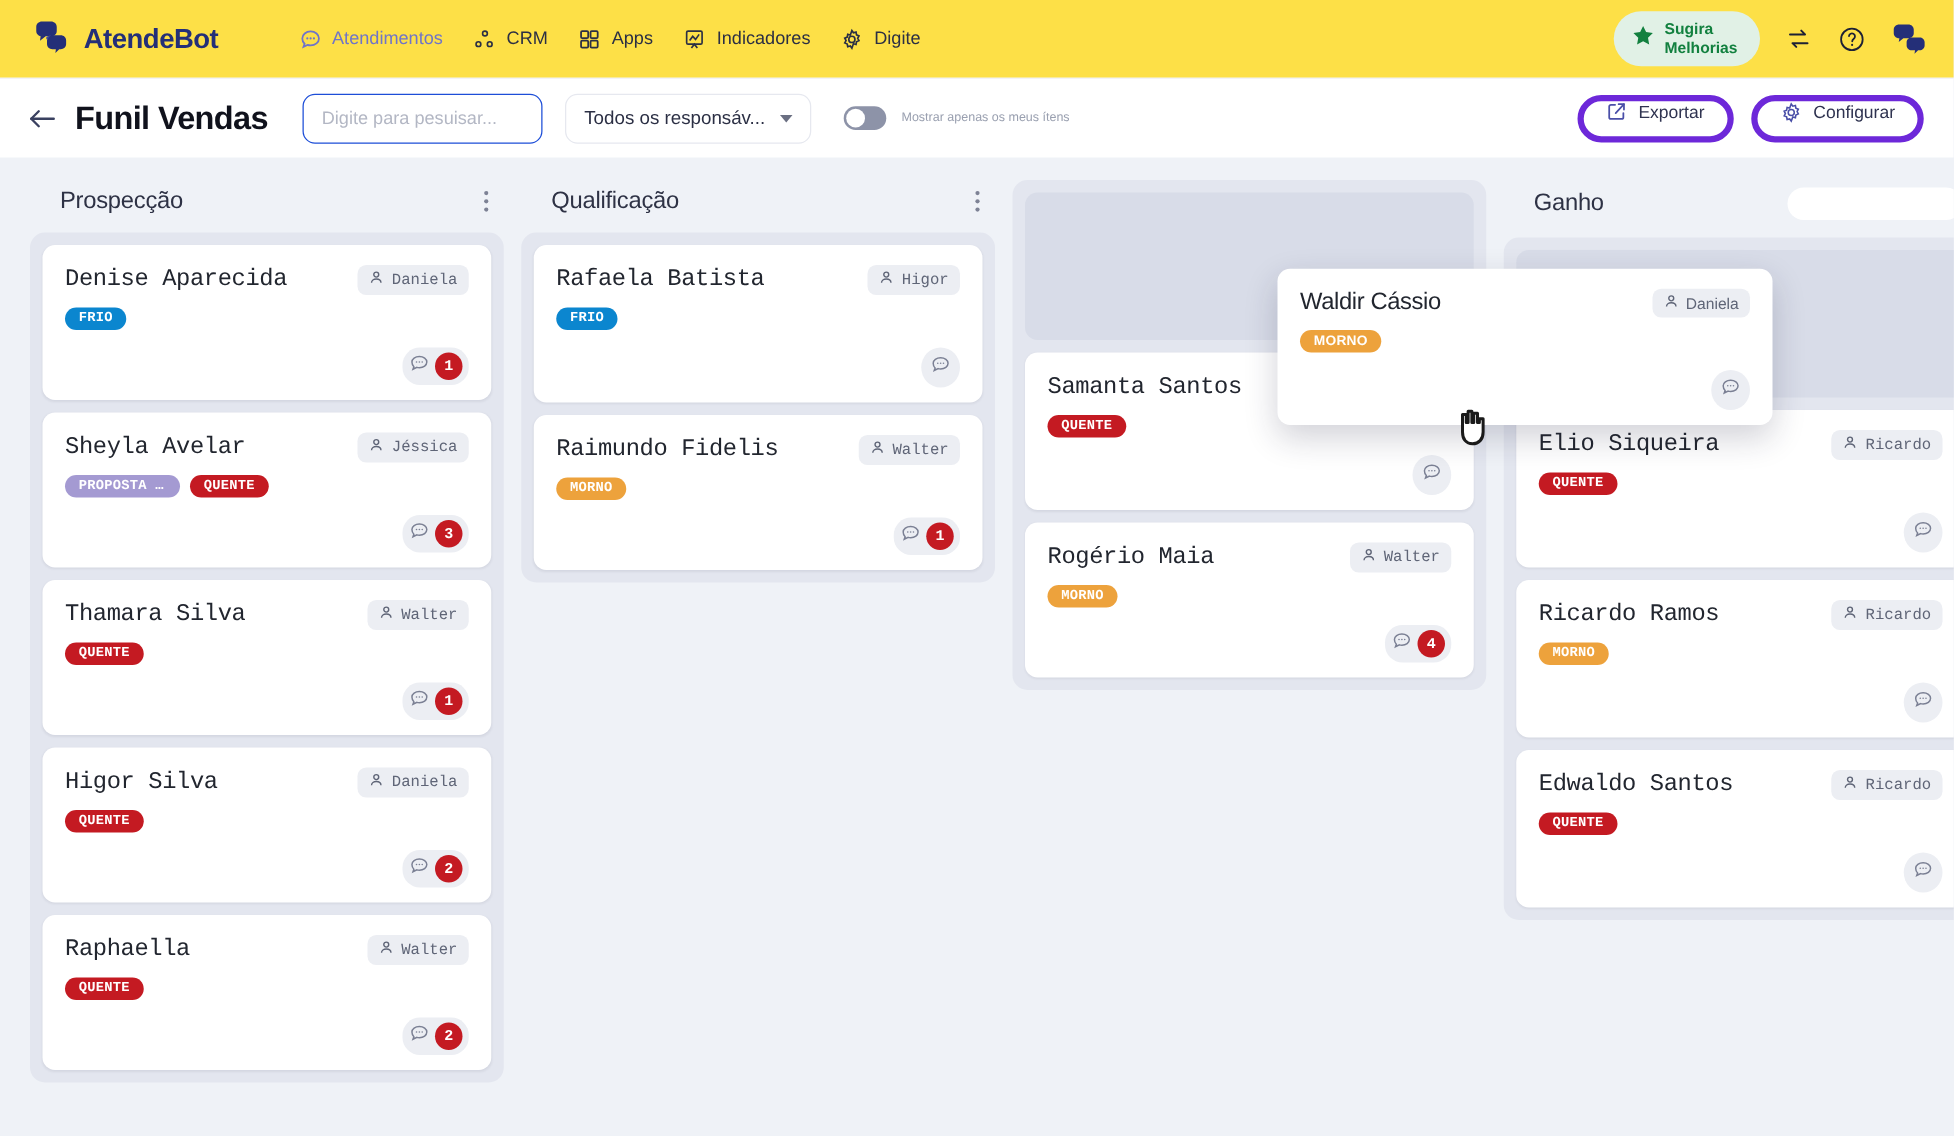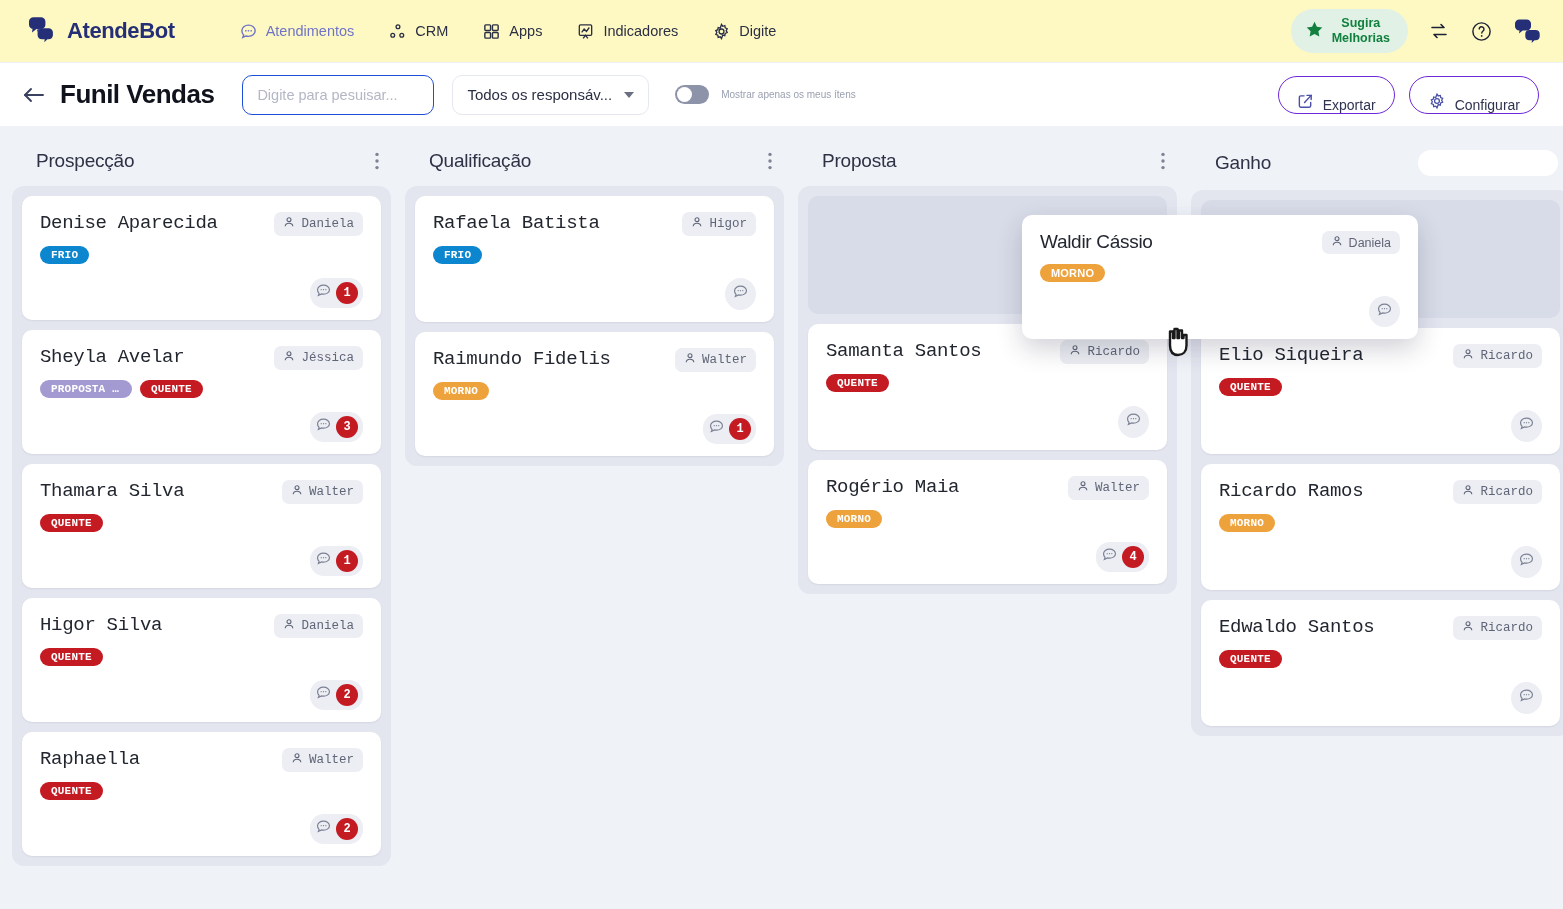--- a/index.html
+++ b/index.html
@@ -5,30 +5,30 @@
   * { box-sizing: border-box; margin: 0; padding: 0; }
   html, body {
     width: 1563px; height: 909px;
     font-family: "Liberation Sans", sans-serif;
     background: #eff2f7;
     overflow: hidden;
   }
 
   
   .topbar {
-    height: 62px; background: #fef9c3;
+    height: 62px; background: #fde047;
     display: flex; align-items: center;
     padding: 0 20px 0 24px;
-    position: relative; z-index: 40; text-align: center;
+    position: relative; z-index: 40;
   }
   .brand { display: flex; align-items: center; gap: 9px; }
   .brand-logo { width: 34px; height: 34px; flex: 0 0 34px; }
   .brand-name { font-size: 22px; font-weight: 700; color: #242f78; letter-spacing: -.4px; }
 
-  .nav { display: flex; align-items: center; gap: 10px; margin-left: 52px; }
+  .nav { display: flex; align-items: center; margin-left: 52px; }
   .nav-item {
     display: flex; align-items: center; gap: 8px;
     padding: 7px 12px; border-radius: 8px;
     font-size: 14.5px; color: #2b2f44; cursor: pointer;
     white-space: nowrap;
   }
   .nav-item.active { color: #6f74c9; }
   .nav-item svg { display: block; }
 
   .top-right { margin-left: auto; display: flex; align-items: center; gap: 20px; }
@@ -69,30 +69,30 @@
     background: #8d93a8; position: relative; flex: 0 0 34px;
   }
   .toggle::after {
     content: ""; position: absolute; left: 2px; top: 2px;
     width: 15px; height: 15px; border-radius: 50%; background: #fff;
   }
   .toggle-label { font-size: 10px; color: #9aa0b0; }
 
   .sub-actions { margin-left: auto; display: flex; align-items: center; gap: 14px; }
   .ghost-btn {
-    height: 38px; border: 1px solid #6d28d9; border-radius: 20px;
-    display: flex; align-items: flex-end; gap: 9px;
+    height: 38px; border: 5px solid #6d28d9; border-radius: 20px;
+    display: flex; align-items: flex-start; gap: 9px;
     padding: 0 18px; font-size: 14px; color: #2f3350;
     background: #fff; cursor: pointer; white-space: nowrap;
   }
 
   
   .board {
     display: flex; gap: 14px;
-    padding: 18px 24px 0 12px;
+    padding: 18px 24px 0 24px;
     height: calc(909px - 62px - 68px);
     align-items: flex-start;
     position: relative;
   }
   .column { width: 379px; flex: 0 0 379px; display: flex; flex-direction: column; }
   .col-head {
     display: flex; align-items: center;
     padding: 6px 12px 14px 24px; gap: 10px;
   }
   .col-title { font-size: 19px; color: #2e3245; font-weight: 400; letter-spacing: -.2px; }
@@ -518,30 +518,20 @@
                   <circle cx="10" cy="9" r=".75" fill="#7b8094" stroke="none"></circle>
                   <circle cx="12.7" cy="9" r=".75" fill="#7b8094" stroke="none"></circle>
                 </svg></span>
               <span class="count-badge">1</span>
             </div>
           </div>
         </div>
       </div>
     </div>
     <div class="column">
-      <div class="col-head">
-        <span class="col-title">Proposta</span>
-        <span class="col-dots">
-          <svg width="4" height="18" viewBox="0 0 4 18" fill="#7d8295">
-            <circle cx="2" cy="2.4" r="1.7"></circle>
-            <circle cx="2" cy="9" r="1.7"></circle>
-            <circle cx="2" cy="15.6" r="1.7"></circle>
-          </svg>
-        </span>
-      </div>
       <div class="col-body">
         <div class="drop-placeholder"></div>
         <div class="card">
           <div class="card-top">
             <div class="card-name">Samanta Santos</div>
             <div class="owner-pill">
               <span><svg width="12" height="12" viewBox="0 0 14 14" fill="none" stroke="#5f6577" stroke-width="1.3">
                   <circle cx="7" cy="4.3" r="2.3"></circle>
                   <path d="M2.6 12c0-2.3 2-3.6 4.4-3.6S11.4 9.7 11.4 12"></path>
                 </svg></span>

